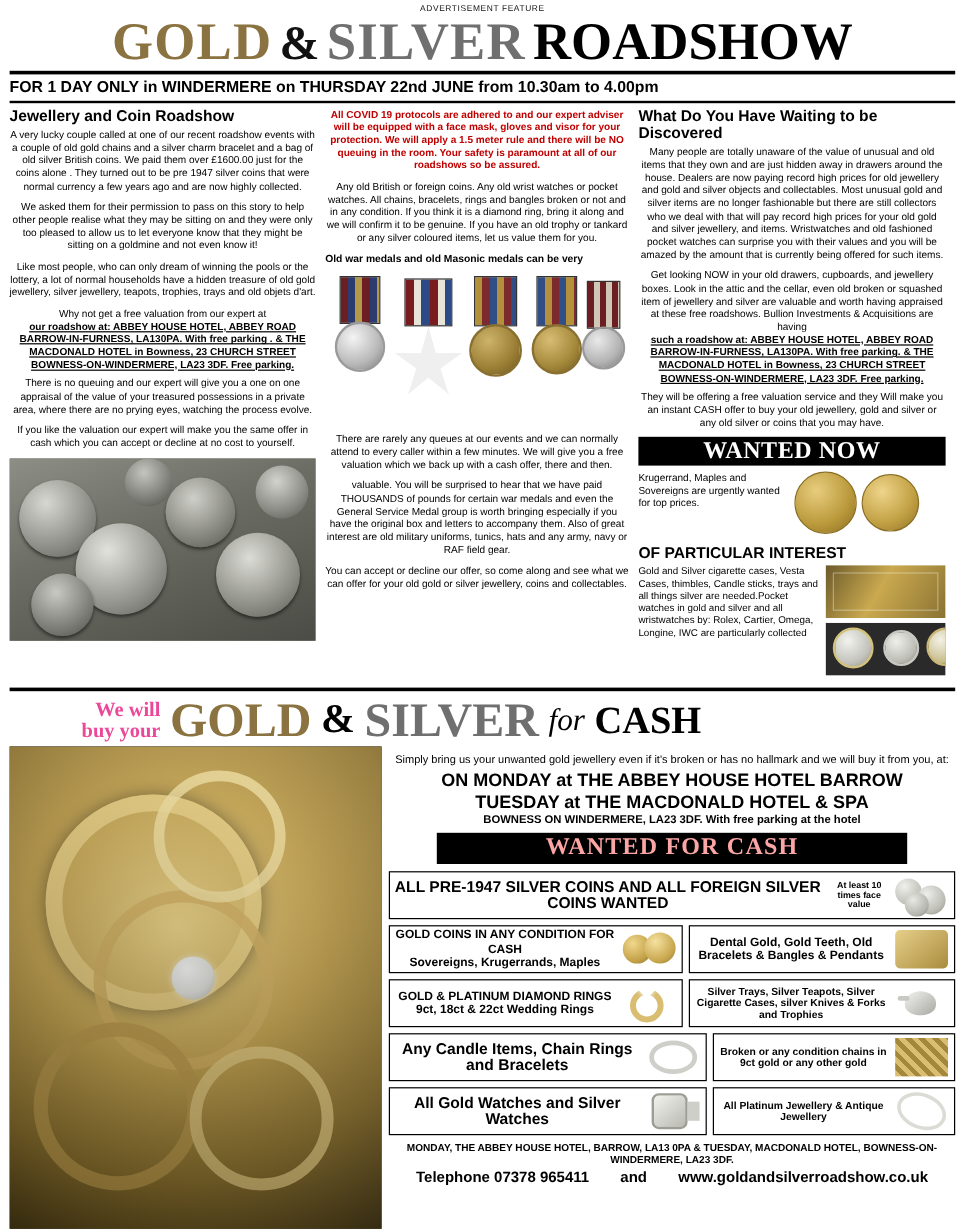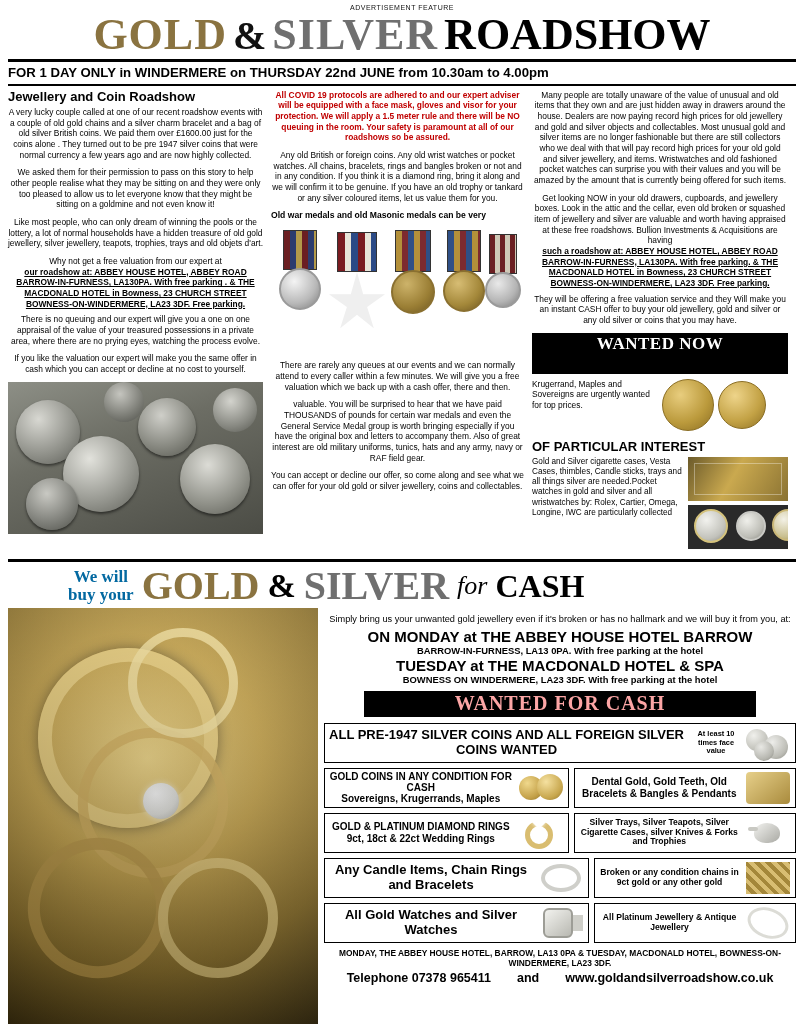--- a/index.html
+++ b/index.html
@@ -123,23 +123,23 @@
     position: relative;
     background: #6b6b63;
   }
 
   
   .band {
     background: #000;
     color: #fff;
     font-family: "Liberation Serif", serif;
     font-weight: bold;
-    font-size: 17px;
-    text-align: center;
-    padding: 1px 0 20px 0;
+    font-size: 20px;
+    text-align: center;
+    padding: 1px 0 0 0;
     letter-spacing: .5px;
   }
   .twocol-small { display:flex; gap:6px; margin-top: 5px; }
   .twocol-small .txt { font-size: 8.4px; line-height: 1.25; width: 120px; }
   .coinpair { flex: 1; height: 52px; position: relative; }
 
   h3.poi { font-weight: bold; font-size: 13px; margin: 8px 0 3px 0; }
   .poi-row { display:flex; gap:6px; }
   .poi-row .txt { font-size: 8.2px; line-height: 1.25; width: 150px; }
   .poi-imgs { flex:1; }
@@ -153,22 +153,22 @@
     justify-content: flex-start;
     gap: 8px;
     padding: 4px 0 2px 60px;
     height: 46px;
   }
   .wewill {
     font-family: "Liberation Serif", serif;
     font-size: 17px;
     font-weight: bold;
     line-height: 1.02;
-    text-align: center;
-    color: #0369a1;
+    text-align: right;
+    color: #ec4899;
   }
   .big-gold {
     font-family: "Liberation Serif", serif;
     font-weight: bold;
     font-size: 40px;
     color: #8a7340;
     line-height: 1;
   }
   .big-amp { font-family:"Liberation Serif", serif; font-weight:bold; font-size:34px; line-height:1; }
   .big-silver { font-family:"Liberation Serif", serif; font-weight:bold; font-size:40px; color:#6f6f6f; line-height:1; }
@@ -309,20 +309,21 @@
         <div class="ribbon" style="left:218px;top:10px;width:28px;height:40px;background:repeating-linear-gradient(90deg,#6b1f22 0 5px,#cfc8b6 5px 10px);border:1px solid #333"></div>
         <div class="coinc" style="left:214px;top:48px;width:36px;height:36px;background:radial-gradient(circle at 35% 30%,#e9e9e9,#b4b4b4 60%,#7a7a7a);border:2px solid #9a9a9a"></div>
       </div>
 
       <p class="body">There are rarely any queues at our events and we can normally attend to every caller within a few minutes. We will give you a free valuation which we back up with a cash offer, there and then.</p>
       <p class="body">valuable. You will be surprised to hear that we have paid THOUSANDS of pounds for certain war medals and even the General Service Medal group is worth bringing especially if you have the original box and letters to accompany them. Also of great interest are old military uniforms, tunics, hats and any army, navy or RAF field gear.</p>
       <p class="body">You can accept or decline our offer, so come along and see what we can offer for your old gold or silver jewellery, coins and collectables.</p>
     </div>
 
     <div class="col c3">
+      <h2 class="sec">What Do You Have Waiting to be Discovered</h2>
       <p class="body">Many people are totally unaware of the value of unusual and old items that they own and are just hidden away in drawers around the house. Dealers are now paying record high prices for old jewellery and gold and silver objects and collectables. Most unusual gold and silver items are no longer fashionable but there are still collectors who we deal with that will pay record high prices for your old gold and silver jewellery, and items. Wristwatches and old fashioned pocket watches can surprise you with their values and you will be amazed by the amount that is currently being offered for such items.</p>
       <p class="body" style="margin-bottom:0">Get looking NOW in your old drawers, cupboards, and jewellery boxes. Look in the attic and the cellar, even old broken or squashed item of jewellery and silver are valuable and worth having appraised at these free roadshows. Bullion Investments &amp; Acquisitions are having</p>
       <p class="body b u" style="margin-bottom:5px">such a roadshow at:   ABBEY HOUSE HOTEL, ABBEY ROAD BARROW-IN-FURNESS, LA130PA. With free parking. &amp; THE MACDONALD HOTEL in Bowness, 23 CHURCH STREET BOWNESS-ON-WINDERMERE, LA23  3DF. Free parking.</p>
       <p class="body">They will be offering a free valuation service and they Will make you an instant CASH offer to buy your old jewellery, gold and silver or any old silver or coins that you may have.</p>
 
       <div class="band">WANTED NOW</div>
 
       <div class="twocol-small">
         <div class="txt">Krugerrand, Maples and Sovereigns are urgently wanted for top prices.</div>
         <div class="coinpair">
@@ -373,21 +374,20 @@
         <div style="position:absolute;left:120px;top:20px;width:110px;height:110px;border:9px solid rgba(246,228,160,.8);border-radius:50%"></div>
         <div style="position:absolute;left:20px;top:230px;width:140px;height:140px;border:12px solid rgba(190,154,70,.85);border-radius:50%;transform:rotate(-25deg)"></div>
         <div style="position:absolute;left:150px;top:250px;width:120px;height:120px;border:10px solid rgba(232,206,128,.8);border-radius:50%"></div>
         <div class="coinc" style="left:135px;top:175px;width:36px;height:36px;background:radial-gradient(circle at 35% 30%,#ffffff,#e4e4df 60%,#b5b5ae);box-shadow:0 0 6px rgba(255,255,255,.6)"></div>
         <div style="position:absolute;left:0;top:0;right:0;bottom:0;background:linear-gradient(200deg,rgba(255,255,255,.12),rgba(0,0,0,.35))"></div>
       </div>
 
       <div class="right-panel">
         <div class="intro">Simply bring us your unwanted gold jewellery even if it's broken or has no hallmark and we will buy it from you, at:</div>
         <div class="place1">ON MONDAY at  THE ABBEY HOUSE HOTEL BARROW</div>
-        <div class="place1sub">BARROW-IN-FURNESS, LA13 0PA. With free parking at the hotel</div>
         <div class="place2">TUESDAY at THE MACDONALD HOTEL &amp; SPA</div>
         <div class="place2sub">BOWNESS ON WINDERMERE, LA23 3DF. With free parking at the hotel</div>
 
         <div class="wfc-band">WANTED FOR CASH</div>
 
         <div class="grid">
 
           <div class="gr">
             <div class="cell" style="flex:1">
               <div class="label f13">ALL PRE-1947 SILVER COINS AND ALL FOREIGN SILVER COINS WANTED</div>

